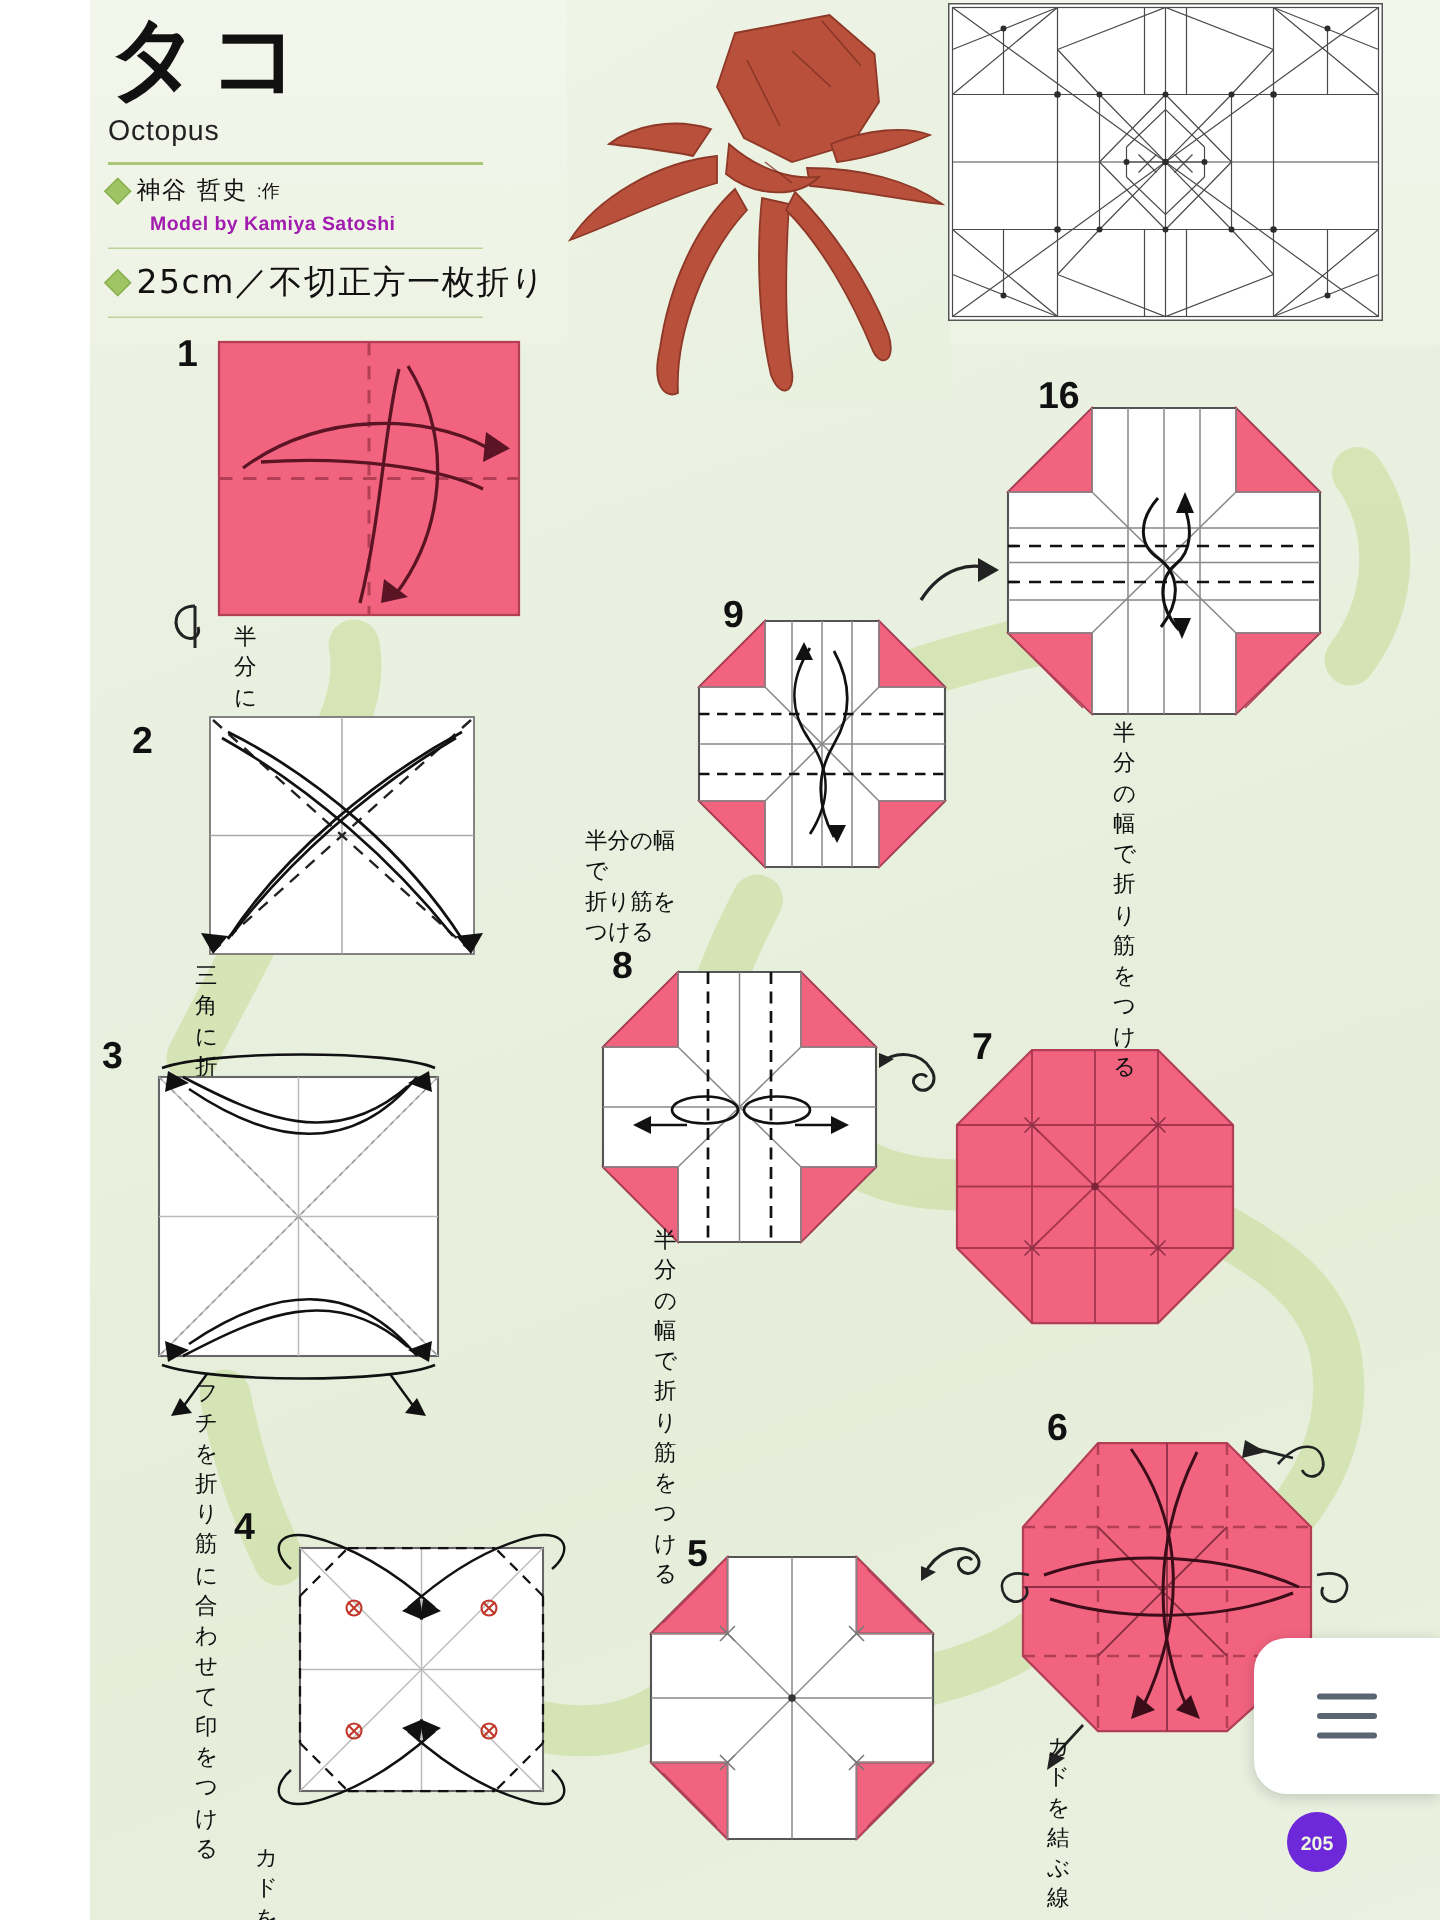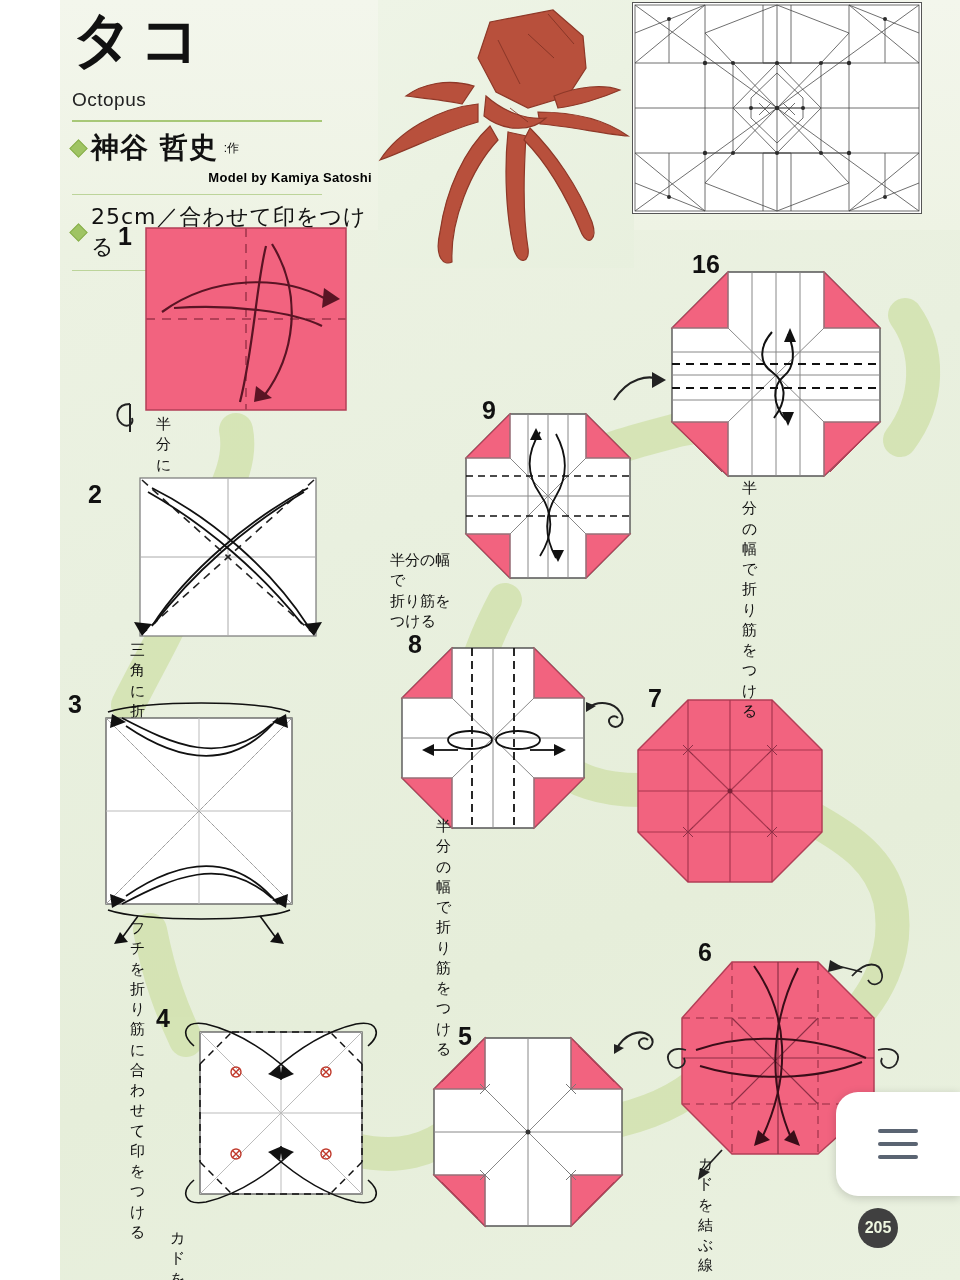--- a/index.html
+++ b/index.html
@@ -28,32 +28,32 @@
     background: linear-gradient(180deg,#f3f6ec 0%, #eef3e4 100%);
   }
 
   
   .header { position: absolute; left: 72px; top: 8px; width: 300px; }
   .title-jp {
     font-size: 60px; font-weight: bold; letter-spacing: 6px;
     color: #111; line-height: 1.05;
     font-family: "DejaVu Sans", sans-serif;
   }
-  .title-en { font-size: 19px; color: #222; margin-top: 18px; letter-spacing: .5px; }
+  .title-en { font-size: 19px; color: #222; margin-top: 6px; letter-spacing: .5px; }
   .rule { height: 2px; background: #a8c878; margin: 9px 0 7px 0; width: 250px; }
   .rule.thin { height: 1px; background: #bcd49a; }
   .credit-row { display: flex; align-items: center; gap: 6px; }
   .diamond {
     width: 13px; height: 13px; background: #9fc463; transform: rotate(45deg);
     flex: 0 0 auto; border: 1px solid #8ab04f;
   }
-  .author-jp { font-size: 28px; font-weight: bold; color: #111;
+  .author-jp { font-size: 16px; font-weight: normal; color: #111;
     font-family: "DejaVu Sans", sans-serif; letter-spacing: 1px;}
   .author-suffix { font-size: 12px; color: #111; }
-  .author-en { font-size: 13px; color: #000000; margin: 3px 0 0 28px; font-weight: bold; letter-spacing:.3px;text-align:right;}
+  .author-en { font-size: 13px; color: #a21caf; margin: 3px 0 0 28px; font-weight: bold; letter-spacing:.3px;}
   .spec-jp { font-size: 22px; color: #111; font-family: "DejaVu Sans", sans-serif; letter-spacing:1px;}
 
   
   .photo {
     position: absolute; left: 378px; top: 0; width: 256px; height: 268px;
     background: linear-gradient(150deg,#eef4e6,#e8f0de);
     overflow: hidden;
   }
   
   .cp {
@@ -80,22 +80,22 @@
     position: absolute; left: 836px; top: 1092px; width: 124px; height: 104px;
     background: #fff; border-radius: 22px 0 0 22px;
     box-shadow: 0 2px 10px rgba(0,0,0,.18);
     display: flex; flex-direction: column; justify-content: center; align-items: center; gap: 9px;
   }
   .fab .bar { width: 40px; height: 4px; background: #5a6472; border-radius: 2px; }
 
   
   .pageno {
     position: absolute; left: 858px; top: 1208px; width: 40px; height: 40px;
-    border-radius: 50%; background: #404040;
-    color: #eef7e0; font-size: 16px; font-weight: bold;
+    border-radius: 50%; background: #6d28d9;
+    color: #eef7e0; font-size: 13px; font-weight: bold;
     display: flex; align-items: center; justify-content: center;
     font-family: "Liberation Sans", sans-serif;
   }
   svg { display: block; overflow: visible; }
 </style>
 </head>
 <body>
 
 <div id="page">
 
@@ -122,21 +122,21 @@
     <div class="rule"></div>
     <div class="credit-row">
       <span class="diamond"></span>
       <span class="author-jp">神谷 哲史</span>
       <span class="author-suffix">:作</span>
     </div>
     <div class="author-en">Model by Kamiya Satoshi</div>
     <div class="rule thin"></div>
     <div class="credit-row">
       <span class="diamond"></span>
-      <span class="spec-jp">25cm／合わせて印をつける</span>
+      <span class="spec-jp">25cm／不切正方一枚折り</span>
     </div>
     <div class="rule thin" style="margin-top:8px"></div>
   </div>
 
   <div class="photo">
     <svg viewBox="0 0 256 268" width="256" height="268">
       <g fill="#b8503c" stroke="#8e3828" stroke-width="1.2">
         <path d="M112 22 L175 10 L205 36 L208 68 L190 96 L150 108 L118 92 L100 58 Z"></path>
         <path d="M96 86 C 70 78, 44 84, 28 96 C 44 98, 66 100, 84 104 Z"></path>
         <path d="M100 104 C 60 108, 20 132, 2 160 C 30 150, 70 130, 100 122 Z"></path>

